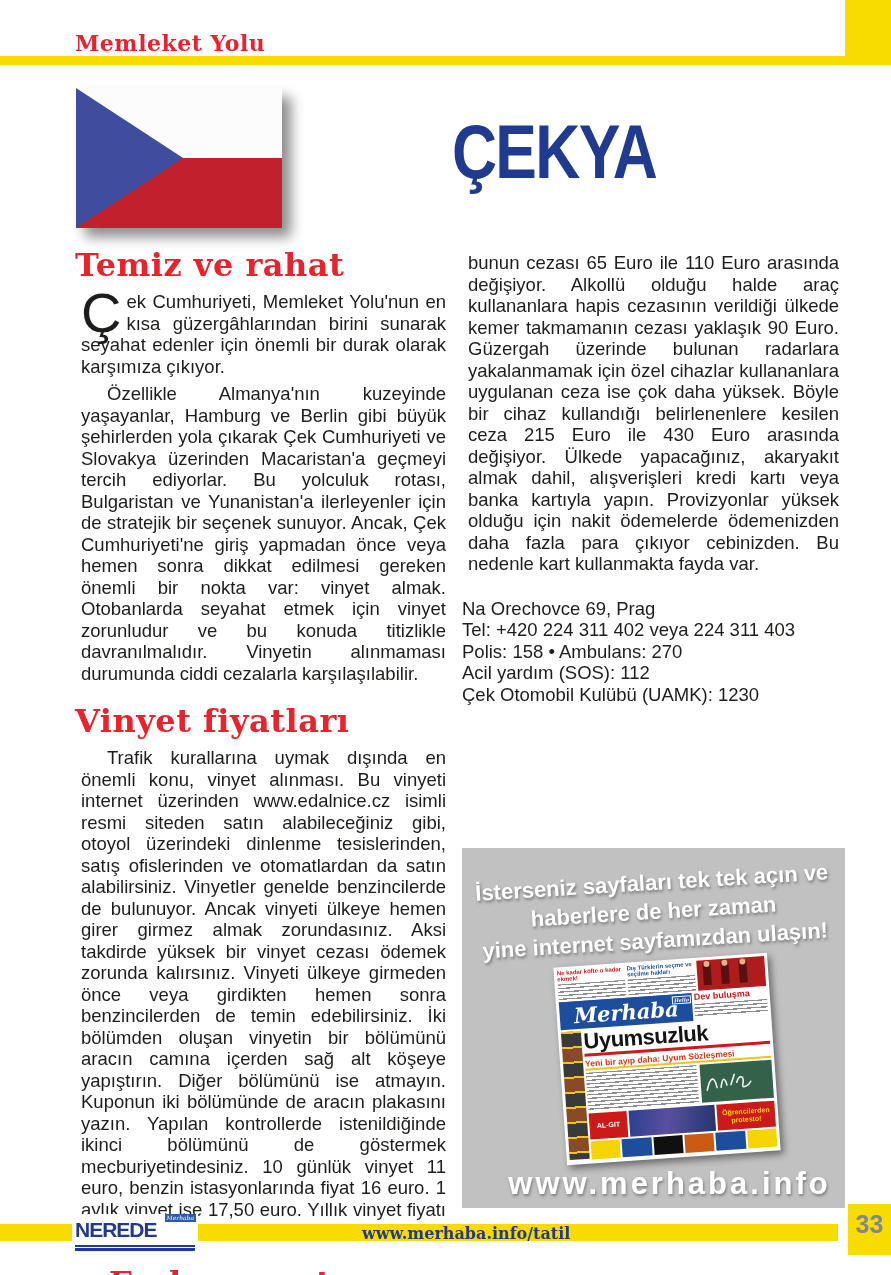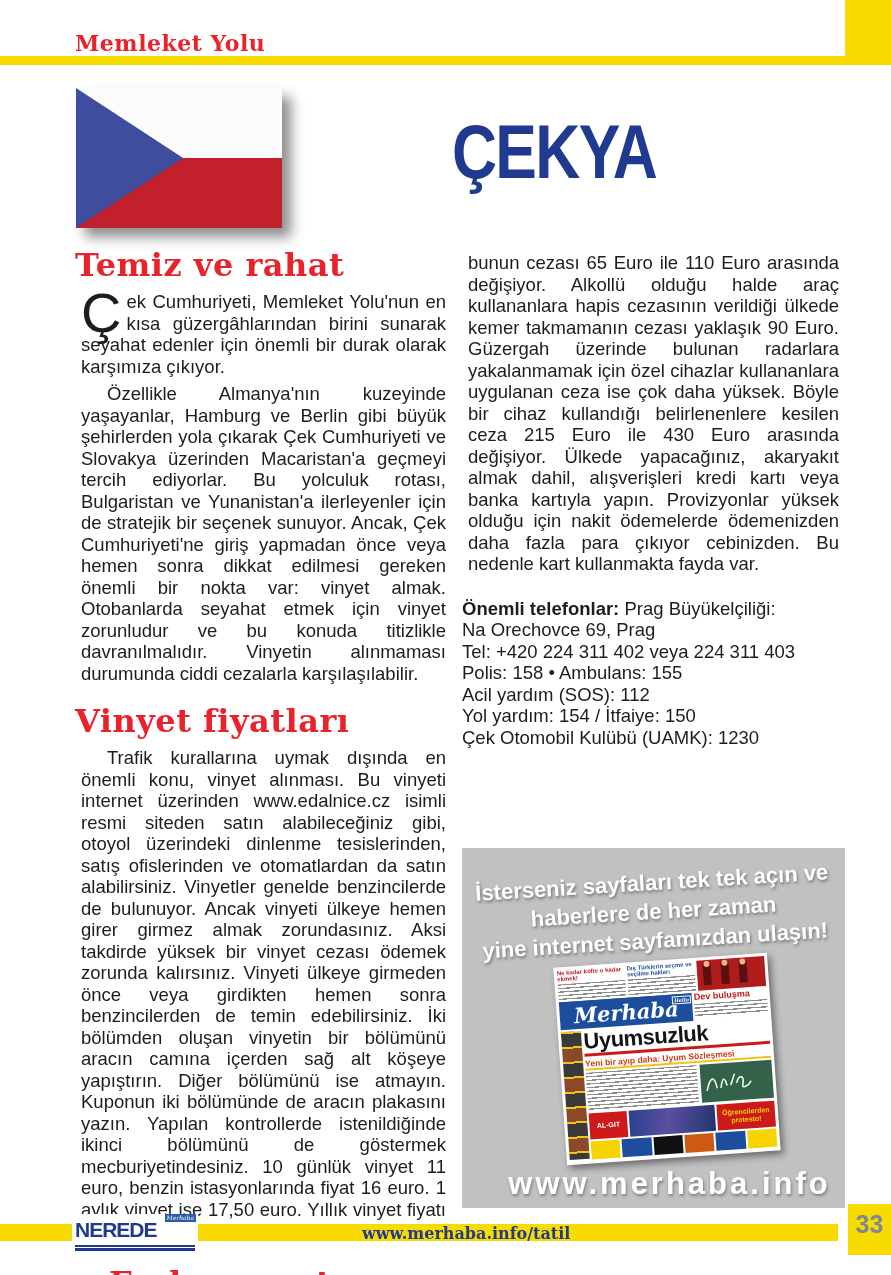--- a/index.html
+++ b/index.html
@@ -131,26 +131,24 @@
     <p class="body indent">Trafik kurallarına uymak dışında en önemli konu, vinyet alınması. Bu vinyeti internet üzerinden www.edalnice.cz isimli resmi siteden satın alabileceğiniz gibi, otoyol üzerindeki dinlenme tesislerinden, satış ofislerinden ve otomatlardan da satın alabilirsiniz. Vinyetler genelde benzincilerde de bulunuyor. Ancak vinyeti ülkeye hemen girer girmez almak zorundasınız. Aksi takdirde yüksek bir vinyet cezası ödemek zorunda kalırsınız. Vinyeti ülkeye girmeden önce veya girdikten hemen sonra benzincilerden de temin edebilirsiniz. İki bölümden oluşan vinyetin bir bölümünü aracın camına içerden sağ alt köşeye yapıştırın. Diğer bölümünü ise atmayın. Kuponun iki bölümünde de aracın plakasını yazın. Yapılan kontrollerde istenildiğinde ikinci bölümünü de göstermek mecburiyetindesiniz. 10 günlük vinyet 11 euro, benzin istasyonlarında fiyat 16 euro. 1 aylık vinyet ise 17,50 euro. Yıllık vinyet fiyatı 93,50 euro.</p>
 
     <h2 class="sec-head center">Farları unutmayın</h2>
     <p class="body indent">Çekya'da dikkat etmeniz gereken bir diğer konu da, farların gündüz de açık olması zorunluluğu. Farların yanmaması durumunda</p>
   </div>
 
   <div class="col right">
     <p class="body">bunun cezası 65 Euro ile 110 Euro arasında değişiyor. Alkollü olduğu halde araç kullananlara hapis cezasının verildiği ülkede kemer takmamanın cezası yaklaşık 90 Euro. Güzergah üzerinde bulunan radarlara yakalanmamak için özel cihazlar kullananlara uygulanan ceza ise çok daha yüksek. Böyle bir cihaz kullandığı belirlenenlere kesilen ceza 215 Euro ile 430 Euro arasında değişiyor. Ülkede yapacağınız, akaryakıt almak dahil, alışverişleri kredi kartı veya banka kartıyla yapın. Provizyonlar yüksek olduğu için nakit ödemelerde ödemenizden daha fazla para çıkıyor cebinizden. Bu nedenle kart kullanmakta fayda var.</p>
 
     <div class="info-block">
-      <div class="line"><b>Önemli telefonlar:</b><span> Prag Büyükelçiliği:</span></div>
       <div class="line">Na Orechovce 69, Prag</div>
       <div class="line">Tel: +420 224 311 402 veya 224 311 403</div>
-      <div class="line">Polis: 158 • Ambulans: 155</div>
+      <div class="line">Polis: 158 • Ambulans: 270</div>
       <div class="line">Acil yardım (SOS): 112</div>
-      <div class="line">Yol yardım: 154 / İtfaiye: 150</div>
       <div class="line">Çek Otomobil Kulübü (UAMK): 1230</div>
     </div>
 
 
   </div>
 
   <div class="ad">
     <div class="ad-text">
       <div>İsterseniz sayfaları tek tek açın ve</div>
       <div>haberlere de her zaman</div>

